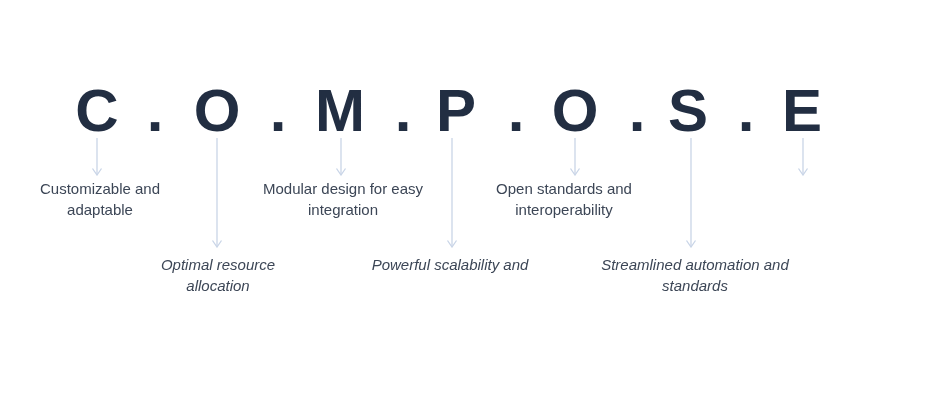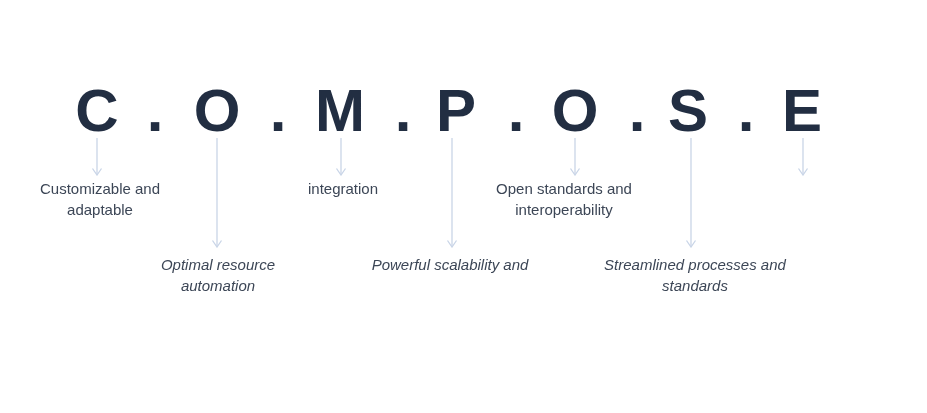--- a/index.html
+++ b/index.html
@@ -102,30 +102,31 @@
       <polyline points="1.5,30.5 6,37 10.5,30.5" fill="none" stroke="#c9d5e7" stroke-width="1.3"></polyline>
     </svg>
   </div>
 
   <div class="desc row-upper" style="left:100px">
     <span>Customizable and</span>
     <span>adaptable</span>
   </div>
   <div class="desc row-lower" style="left:218px">
     <span>Optimal resource</span>
-    <span>automation</span>
+    <span>allocation</span>
   </div>
   <div class="desc row-upper" style="left:343px">
+    <span>Modular design for easy</span>
     <span>integration</span>
   </div>
   <div class="desc row-lower" style="left:450px">
     <span>Powerful scalability and</span>
   </div>
   <div class="desc row-upper" style="left:564px">
     <span>Open standards and</span>
     <span>interoperability</span>
   </div>
   <div class="desc row-lower" style="left:695px">
-    <span>Streamlined processes and</span>
+    <span>Streamlined automation and</span>
     <span>standards</span>
   </div>
 
 </div>
 
 </body></html>

